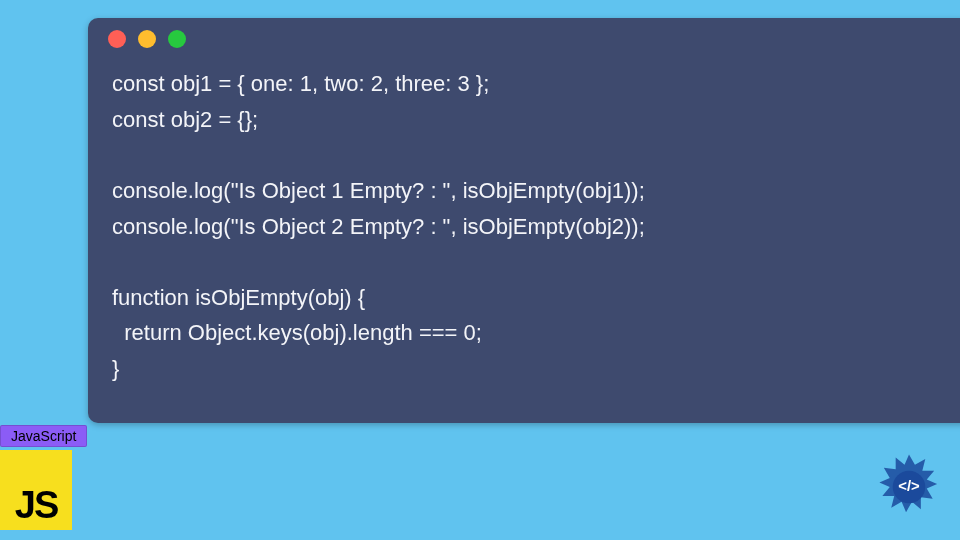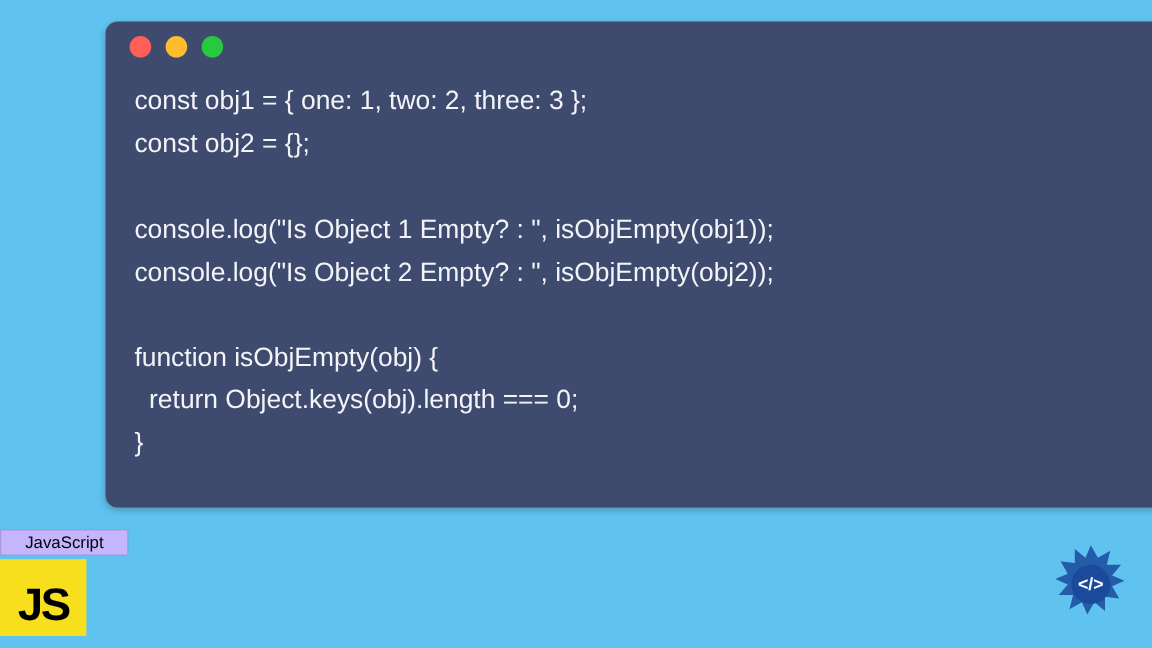--- a/index.html
+++ b/index.html
@@ -45,32 +45,32 @@
     font-family: -apple-system, BlinkMacSystemFont, "Segoe UI", Arial, sans-serif;
     font-weight: 400;
   }
   .js-badge {
     position: absolute;
     left: 0;
     bottom: 10px;
     width: 82px;
   }
   .js-label {
-    background: #c4b5fd;
+    background: #8b5cf6;
     color: #000;
     font-size: 14px;
-    padding: 2px 20px;
+    padding: 2px 10px;
     display: inline-block;
     border: 1px solid rgba(0,0,0,0.15);
     border-radius: 2px;
     margin-bottom: 3px;
   }
   .js-logo {
     width: 72px;
-    height: 64px;
+    height: 80px;
     background: #f7df1e;
     position: relative;
     display: flex;
     align-items: flex-end;
     justify-content: center;
     padding-bottom: 6px;
   }
   .js-logo-text {
     font-weight: 700;
     font-size: 38px;

